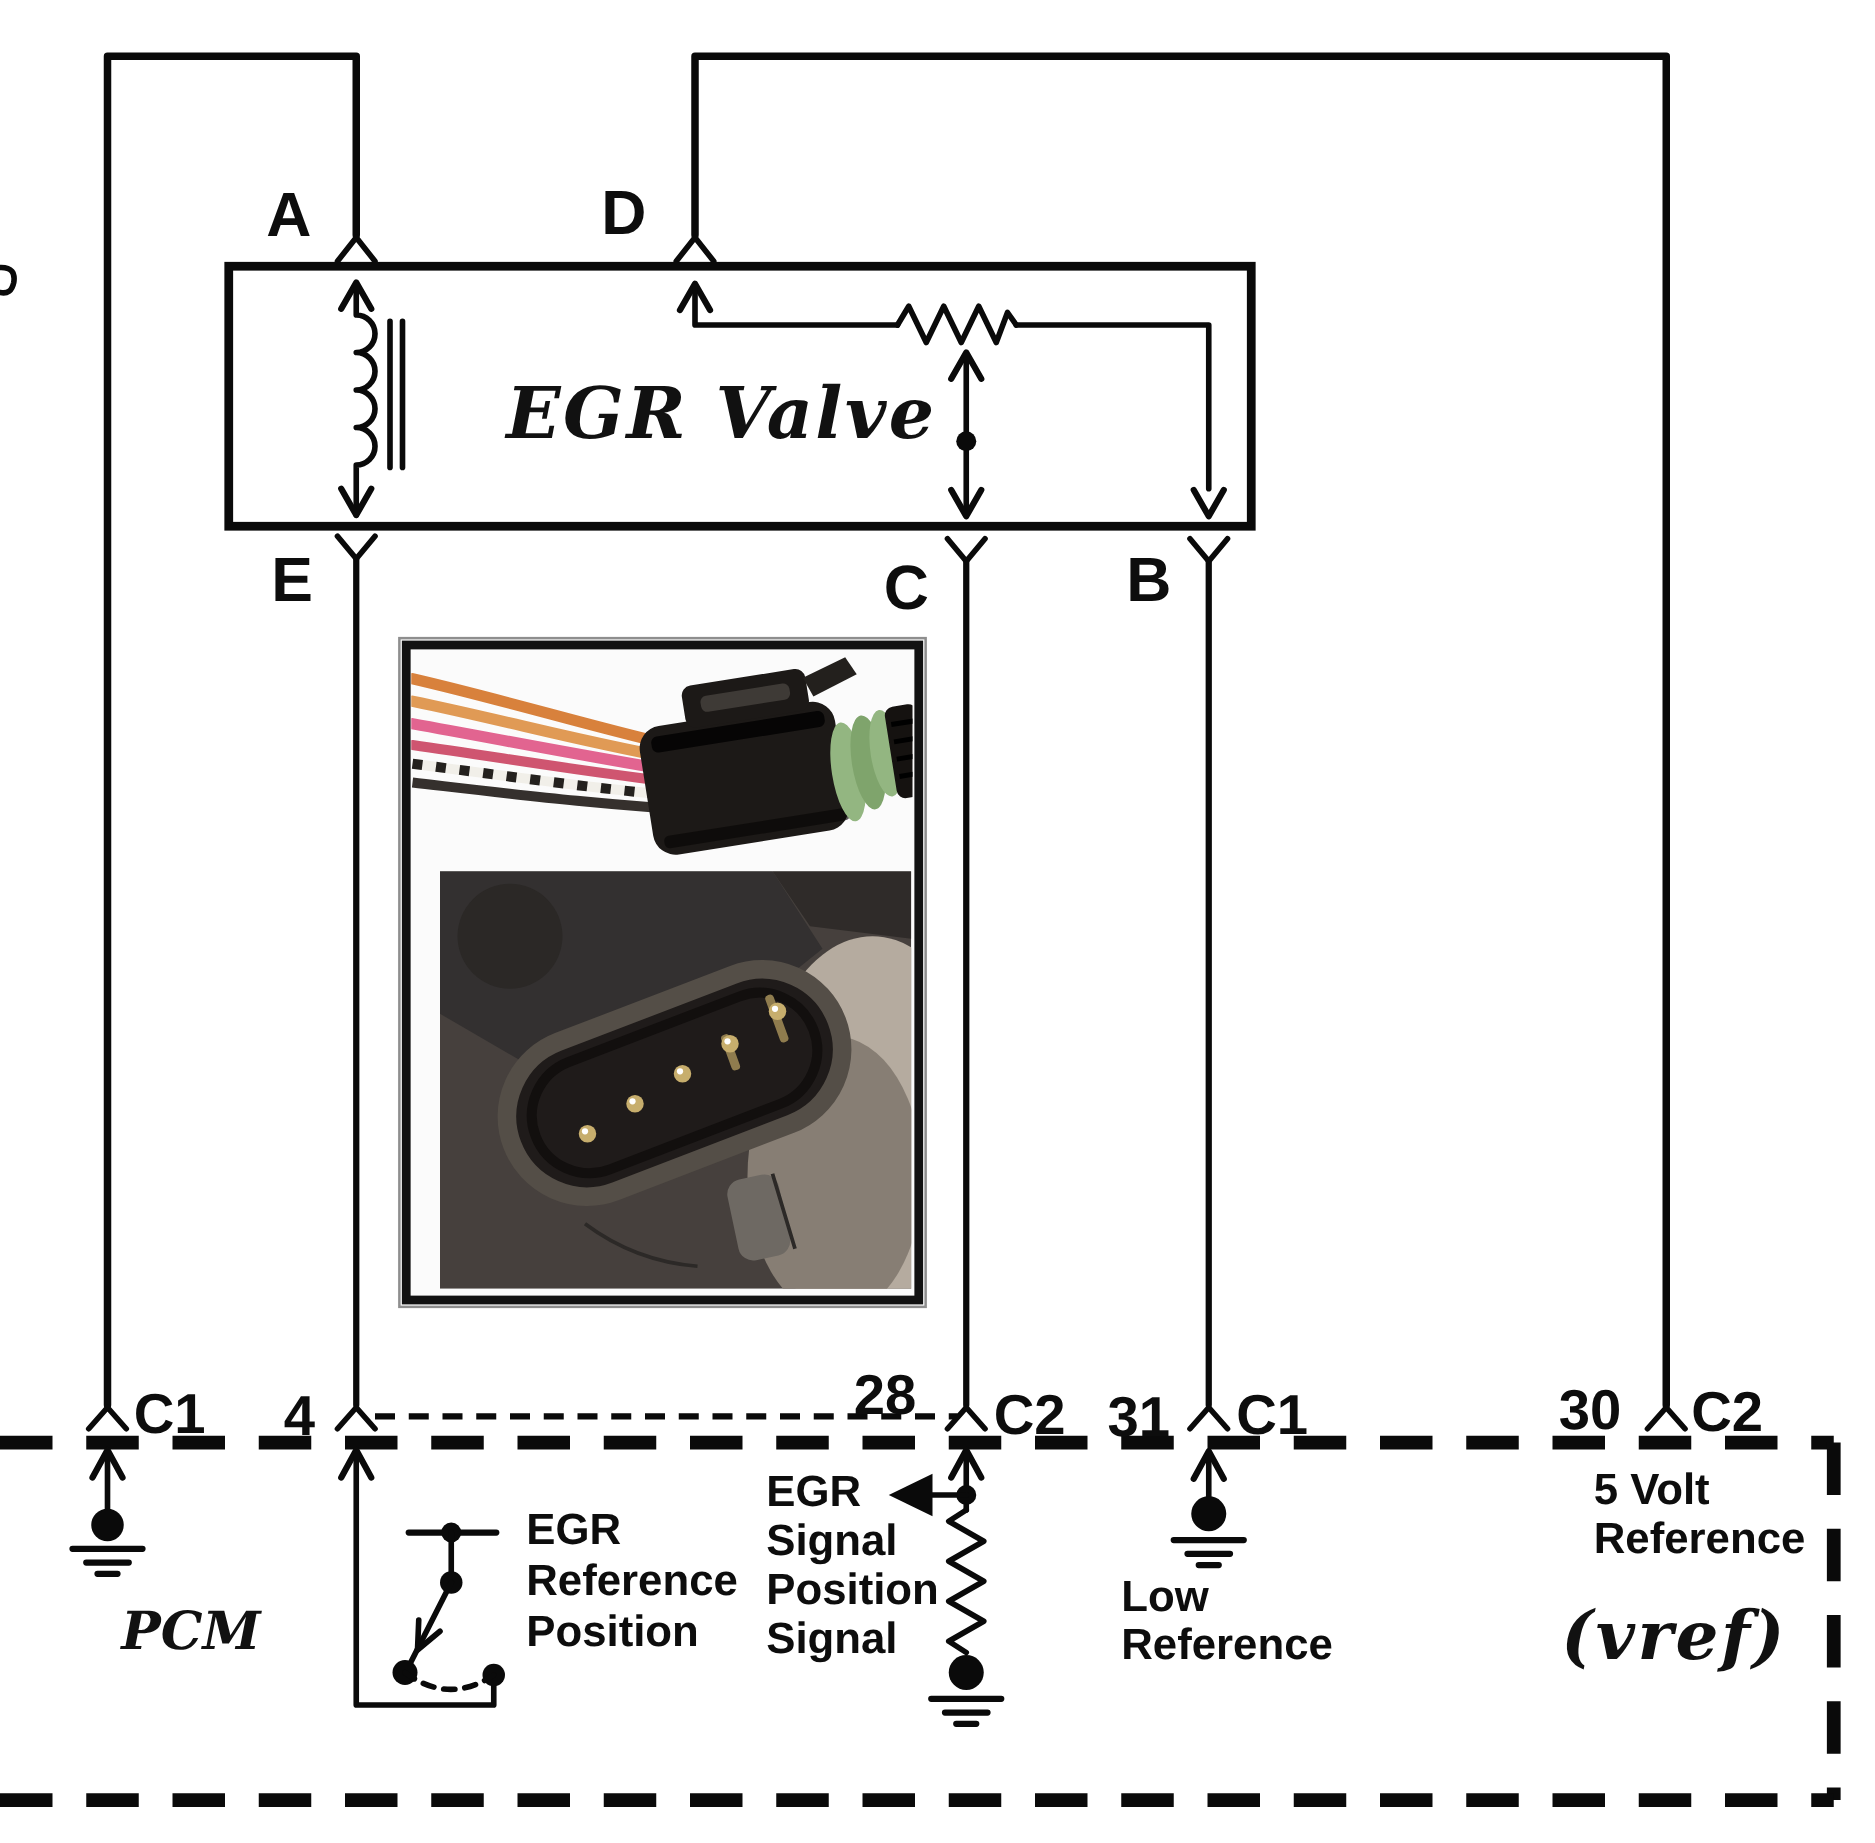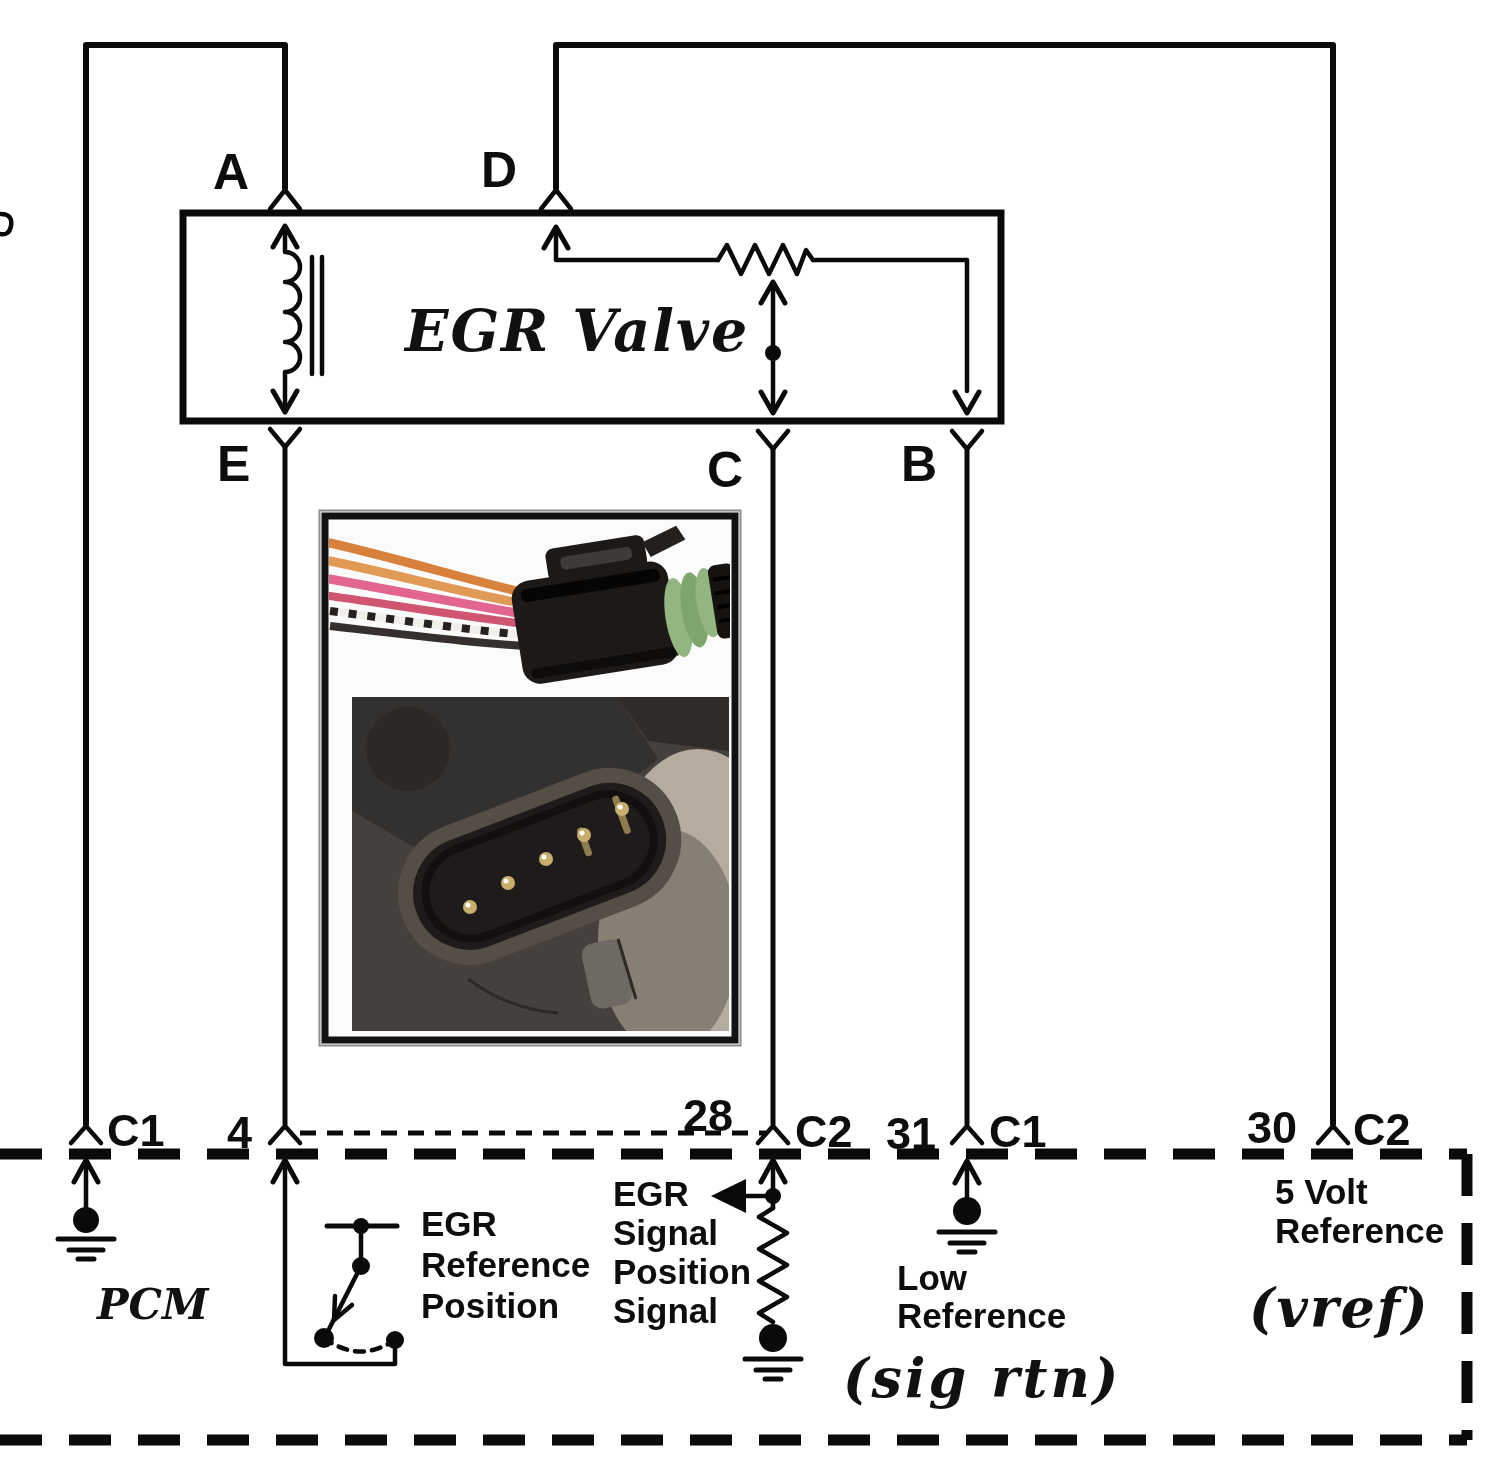--- a/index.html
+++ b/index.html
@@ -230,16 +230,15 @@
   <div class="lbl fn" style="left:897px;top:1259px;line-height:38px;">
     <div>Low</div>
     <div>Reference</div>
   </div>
 
   <div class="lbl fn" style="left:1275px;top:1172px;line-height:39px;">
     <div>5 Volt</div>
     <div>Reference</div>
   </div>
 
-  <span class="lbl hand" style="left:843px;top:1346px;font-size:54px;letter-spacing:3px;">(sig rtn)</span>
   <span class="lbl hand" style="left:1249px;top:1276px;font-size:54px;letter-spacing:2px;">(vref)</span>
 
 </div>
 
 </body></html>

